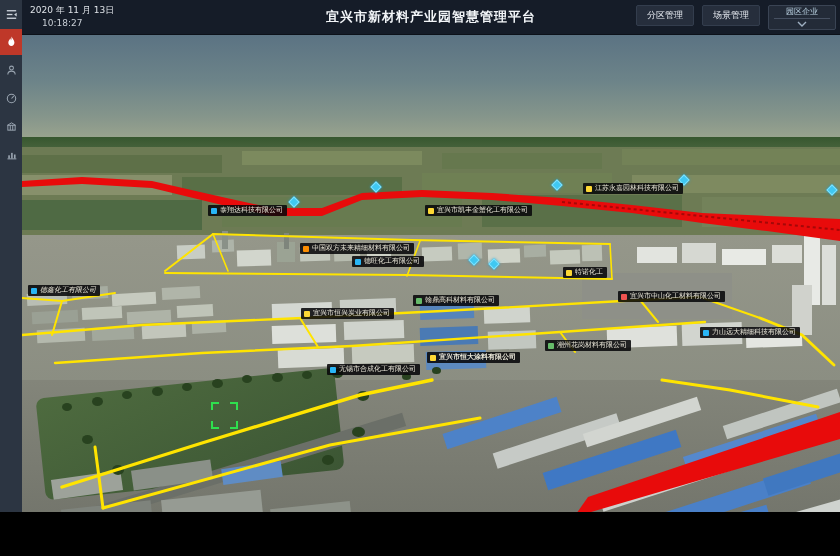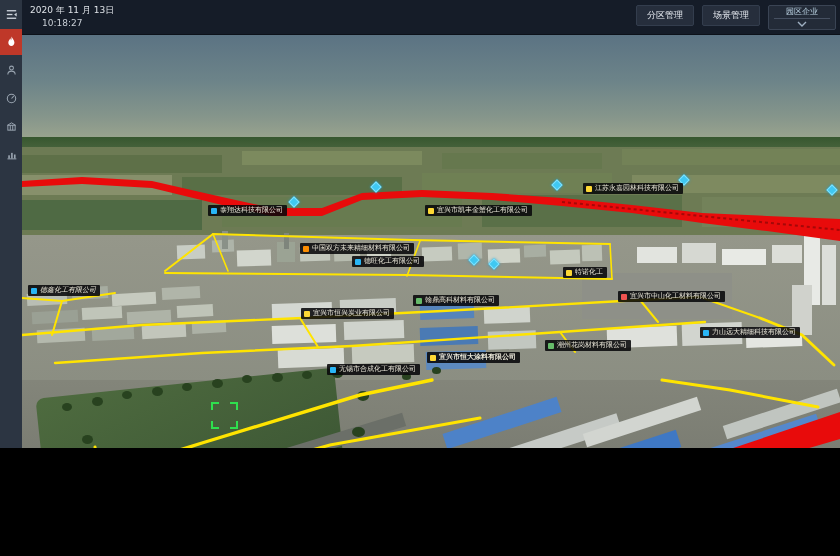--- a/index.html
+++ b/index.html
@@ -1,17 +1,17 @@
 <!DOCTYPE html>
 <html><head>
 <meta charset="utf-8">
 <style>
   html,body{margin:0;padding:0;background:#000;}
   *{box-sizing:border-box;}
-  .app{position:relative;width:840px;height:448px;overflow:hidden;
+  .app{position:relative;width:840px;height:512px;overflow:hidden;
        font-family:"DejaVu Sans","Liberation Sans",sans-serif;background:#c2410c;}
 
   
   .topbar{position:absolute;left:22px;top:0;width:818px;height:35px;background:#151c28;
           display:flex;align-items:center;z-index:40;border-bottom:1px solid #0c1119;}
   .datetime{position:absolute;left:8px;top:4px;color:#dfe3e8;font-size:9px;line-height:13px;}
   .datetime .time{padding-left:12px;color:#c9cfd6;}
   .page-title{position:absolute;left:0;right:0;text-align:center;color:#f2f5f8;
               font-size:13px;font-weight:bold;letter-spacing:1px;}
   .topbar-right{position:absolute;right:4px;top:5px;display:flex;align-items:flex-start;gap:8px;}
@@ -72,20 +72,21 @@
 </head>
 <body>
 
 <div class="app">
 
   <header class="topbar">
     <div class="datetime">
       <div>2020 年 11 月 13日</div>
       <div class="time">10:18:27</div>
     </div>
+    <div class="page-title">宜兴市新材料产业园智慧管理平台</div>
     <div class="topbar-right">
       <div id="tb-buttons" style="display:flex;gap:8px;">
           <div class="tb-btn">分区管理</div>
           <div class="tb-btn">场景管理</div>
         </div>
       <div class="dropdown">
         <span class="val">园区企业</span>
         <svg width="10" height="6" viewBox="0 0 10 6">
           <polyline points="1,1 5,5 9,1" fill="none" stroke="#9fb0c2" stroke-width="1.4"></polyline>
         </svg>

